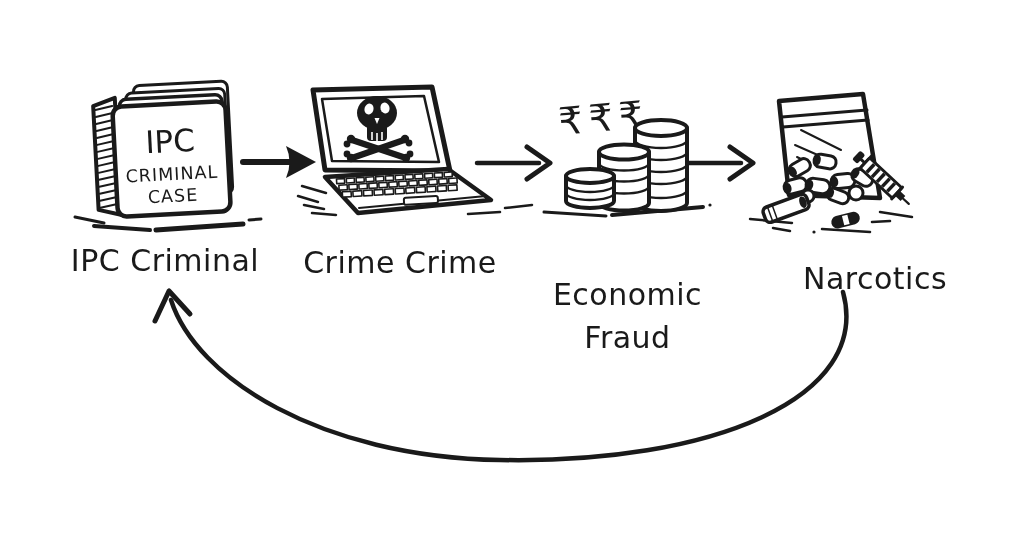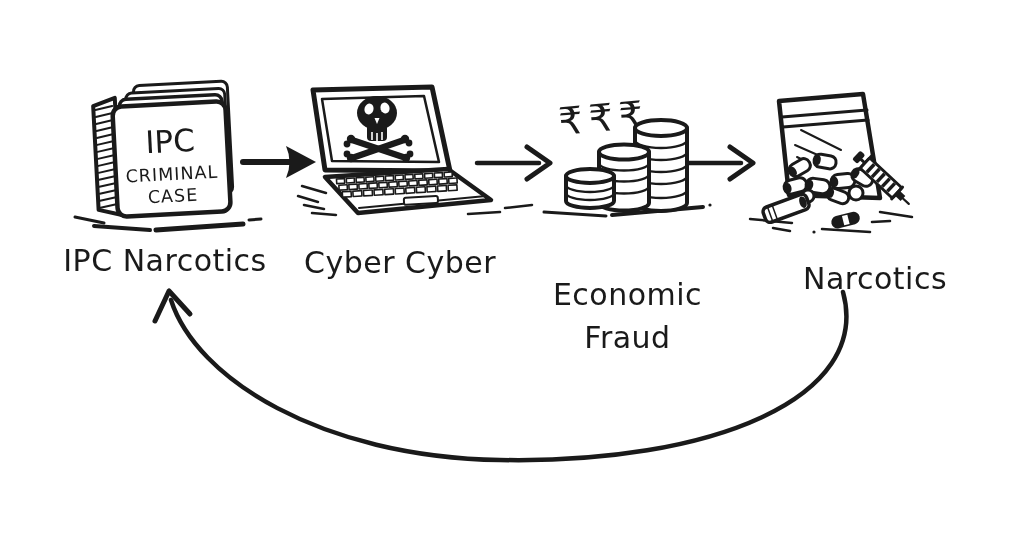--- a/index.html
+++ b/index.html
@@ -262,18 +262,18 @@
       <path class="ln" stroke-width="2.2" d="M30 0 L38 0"></path>
     </g>
   </g>
 
   <g>
     <path class="ln" stroke-width="4.5" d="M843 292 C 872 398 712 464 500 460 C 320 457 196 378 171 300"></path>
     <path class="ln" stroke-width="5" d="M190 314 L169 291 L155 321"></path>
   </g>
 </svg>
 
-<div class="node-label" id="label-ipc">IPC Narcotics</div>
-<div class="node-label" id="label-cyber">Cyber Cyber</div>
+<div class="node-label" id="label-ipc">IPC Criminal</div>
+<div class="node-label" id="label-cyber">Crime Crime</div>
 <div class="node-label" id="label-economic">Economic Fraud</div>
 <div class="node-label" id="label-narcotics">Narcotics</div>
 
 </div>
 
 </body></html>

